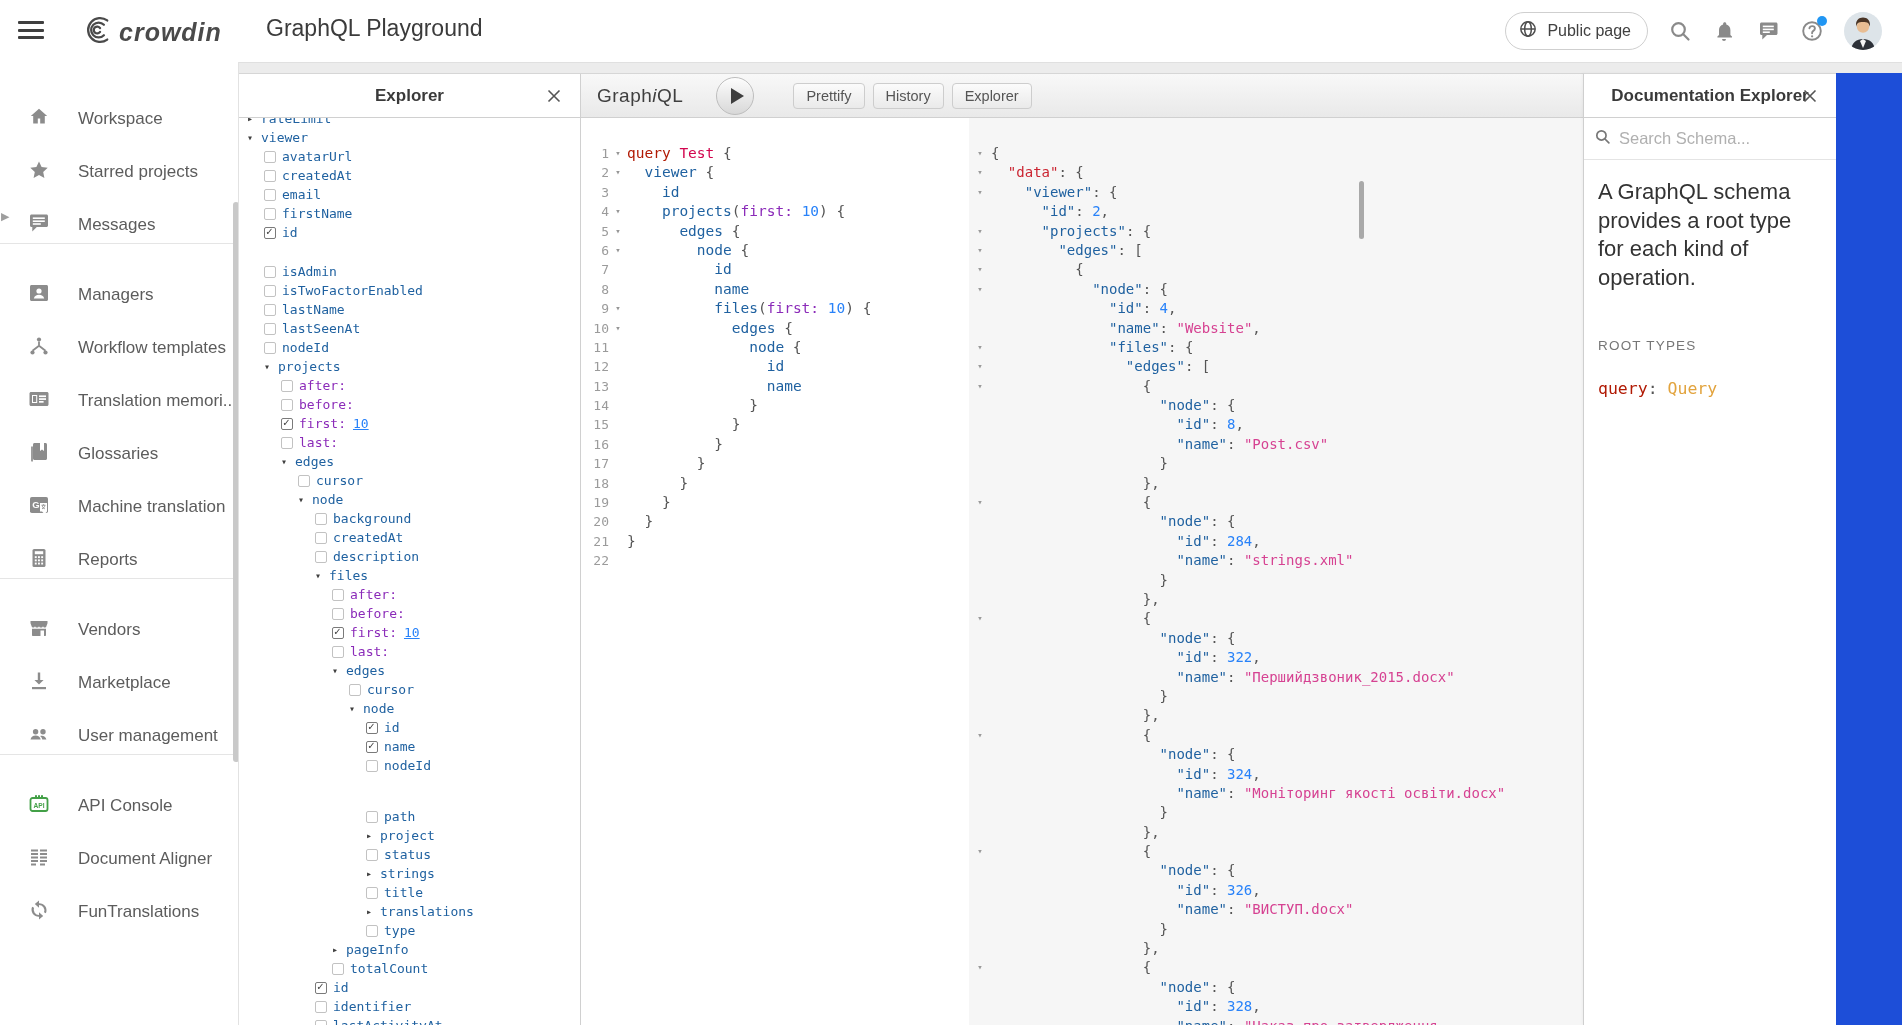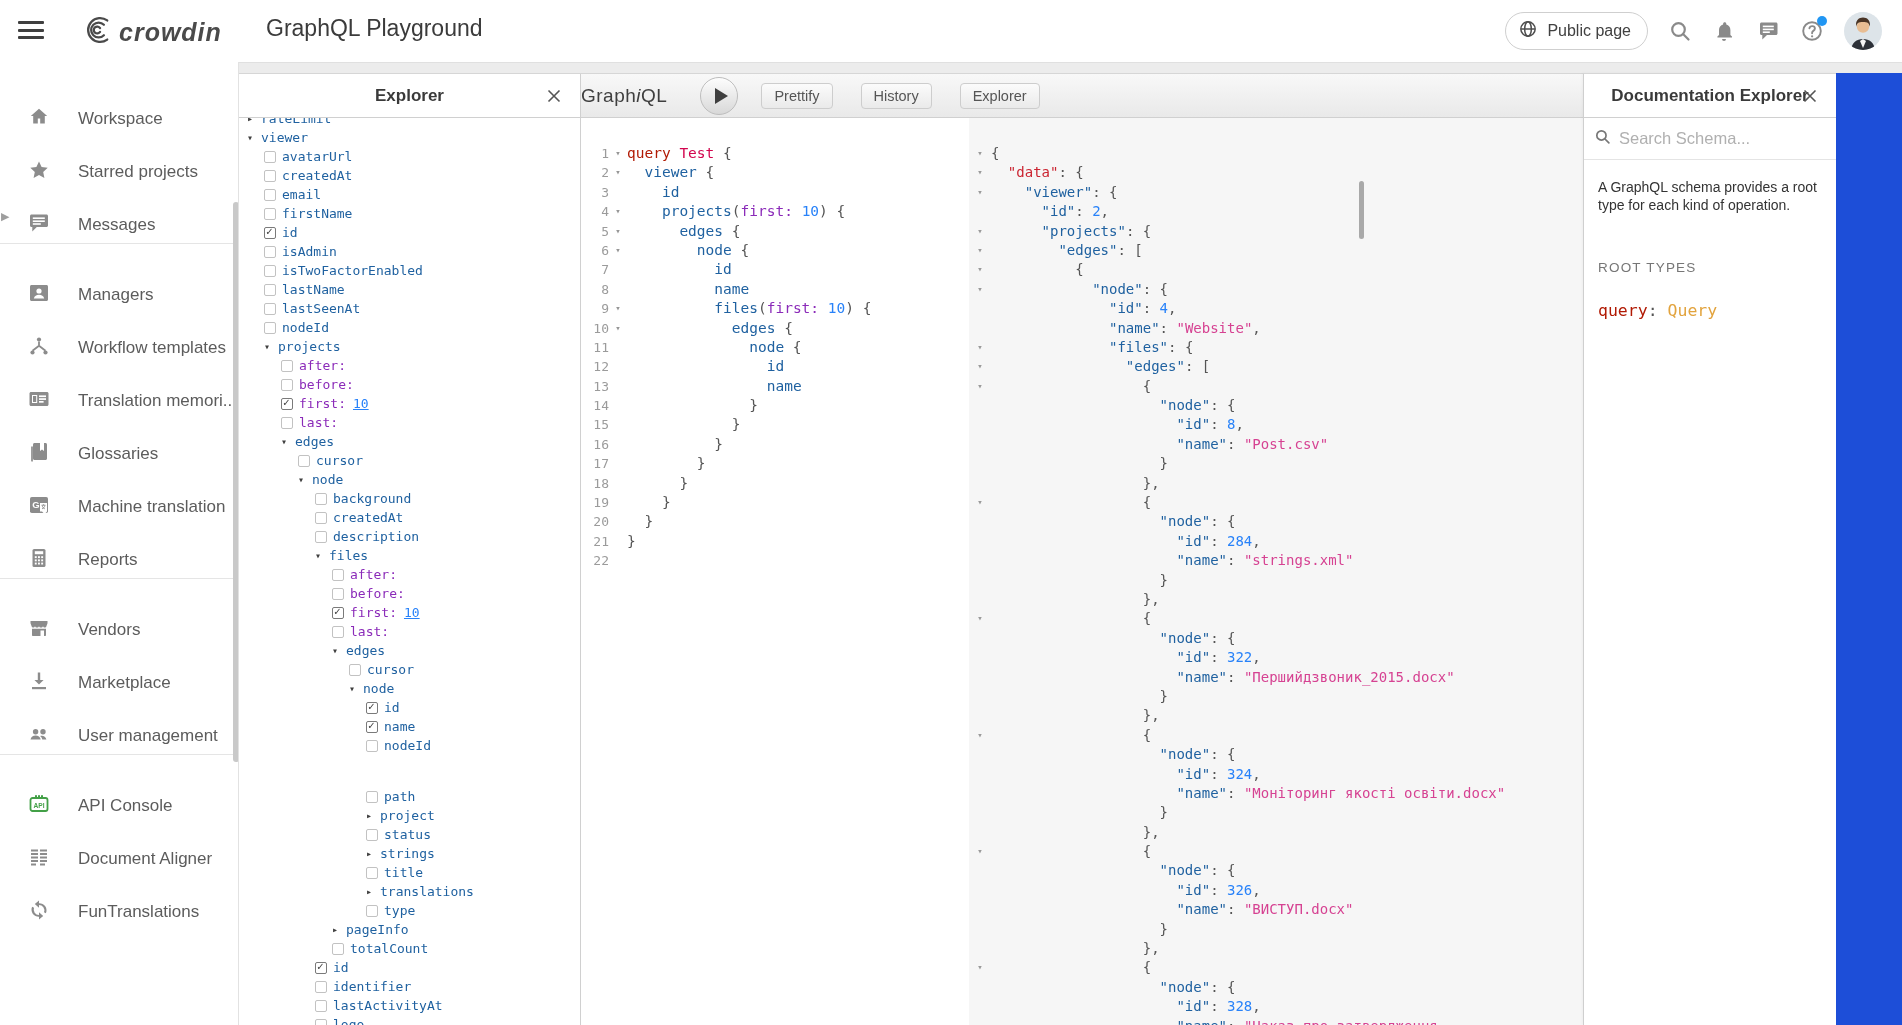--- a/index.html
+++ b/index.html
@@ -47,25 +47,25 @@
   .tree-cb { width:12px; height:12px; flex:none; border:1px solid #c2c2c2; border-radius:2px; background:#fff; margin-right:6px; position:relative; }
   .tree-cb.checked { border-color:#7a7a7a; }
   .tree-cb.checked::after { content:"\2713"; position:absolute; left:1px; top:-3px; font-size:11px; color:#3c3c3c; }
   .tree-name { color:#1F61A0; }
   .tree-name.arg { color:#8B2BB9; }
   .tree-val { color:#2882F9; text-decoration:underline; margin-left:7px; }
 
   
   .gql-main { flex:1; display:flex; flex-direction:column; overflow:hidden; }
   .gql-toolbar { height:44px; flex:none; background:linear-gradient(#f8f8f8,#e9e9e9); border-bottom:1px solid #d0d0d0; display:flex; align-items:center; }
-  .gql-logo { margin-left:0; font-size:19px; color:#3f3f3f; letter-spacing:0.5px; }
+  .gql-logo { margin-left:16px; font-size:19px; color:#3f3f3f; letter-spacing:0.5px; }
   .gql-logo em { font-style:italic; }
   .exec-btn { margin-left:33px; width:38px; height:38px; border-radius:50%; background:linear-gradient(#fdfdfd,#d8d8d8); border:1px solid #bdbdbd; display:flex; align-items:center; justify-content:center; cursor:pointer; box-shadow:0 1px 0 rgba(255,255,255,.7) inset; }
   .exec-tri { width:0; height:0; border-left:13px solid #3f3f3f; border-top:8px solid transparent; border-bottom:8px solid transparent; margin-left:4px; }
-  .tb-btns { display:flex; gap:28px; margin-left:23px; }
+  .tb-btns { display:flex; gap:8px; margin-left:39px; }
   .gql-btn { background:linear-gradient(#fbfbfb,#eaeaea); border:1px solid #cdcdcd; border-radius:4px; color:#555; font-size:14.5px; padding:4px 12px; cursor:pointer; font-family:"Liberation Sans",sans-serif; }
 
   .editors { flex:1; display:flex; overflow:hidden; }
   .query-pane { width:388px; flex:none; background:#fff; padding-top:26px; overflow:hidden; font-family:"DejaVu Sans Mono", monospace; font-size:14.5px; }
   .code-row { display:flex; height:19.4px; line-height:19.4px; white-space:pre; }
   .gut-num { width:28px; flex:none; text-align:right; color:#9b9b9b; font-size:13px; }
   .gut-arrow { width:18px; flex:none; text-align:center; color:#969696; font-size:9px; }
   .code-text { white-space:pre; }
 
   .result-pane { flex:1; background:#f6f6f6; padding-top:26px; overflow:hidden; font-family:"DejaVu Sans Mono", monospace; font-size:14px; position:relative; }
@@ -76,21 +76,21 @@
   .tk-kw{color:#B11A04;} .tk-df{color:#D2054E;} .tk-f{color:#1F61A0;} .tk-at{color:#8B2BB9;}
   .tk-n{color:#2882F9;} .tk-p{color:#555;} .tk-k{color:#1F61A0;} .tk-dk{color:#CB2431;} .tk-s{color:#D64292;}
 
   
   .doc-panel { position:absolute; left:1583px; top:73px; width:253px; height:952px; background:#fff; border-top:1px solid #d6d6d6; border-left:1px solid #cfcfcf; box-shadow:-1px 0 3px rgba(0,0,0,.04); }
   .doc-search { display:flex; align-items:center; height:42px; border-bottom:1px solid #e4e4e4; padding:0 10px; gap:8px; }
   .doc-search svg { width:17px; height:17px; color:#777; flex:none; }
   .doc-search input { border:none; outline:none; font-size:16.5px; color:#333; width:100%; font-family:"Liberation Sans",sans-serif; }
   .doc-search input::placeholder { color:#b0b0b0; }
   .doc-body { padding:18px 14px; }
-  .doc-desc { font-size:14px; color:#333; line-height:1.3; }
+  .doc-desc { font-size:22px; color:#333; line-height:1.3; }
   .doc-section { margin-top:46px; font-size:13.5px; color:#767676; letter-spacing:1.2px; font-weight:500; }
   .doc-root { margin-top:26px; font-size:16.5px; font-family:"DejaVu Sans Mono", monospace; }
   .doc-root .fld { color:#B11A04; cursor:pointer; }
   .doc-root .sep { color:#555; }
   .doc-root .typ { color:#E2A33D; cursor:pointer; }
 </style>
 </head>
 <body>
 
 <div id="screen">
@@ -349,21 +349,21 @@
             <span class="tree-name">email</span>
           </div>
           <div class="tree-row" style="padding-left: 25px;">
             <span class="tree-cb"></span>
             <span class="tree-name">firstName</span>
           </div>
           <div class="tree-row" style="padding-left: 25px;">
             <span class="tree-cb checked"></span>
             <span class="tree-name">id</span>
           </div>
-          <div class="tree-row" style="padding-left: 25px;">
+          <div class="tree-row" style="padding-left: 25px; margin-top: 20px;">
             <span class="tree-cb"></span>
             <span class="tree-name">isAdmin</span>
           </div>
           <div class="tree-row" style="padding-left: 25px;">
             <span class="tree-cb"></span>
             <span class="tree-name">isTwoFactorEnabled</span>
           </div>
           <div class="tree-row" style="padding-left: 25px;">
             <span class="tree-cb"></span>
             <span class="tree-name">lastName</span>

